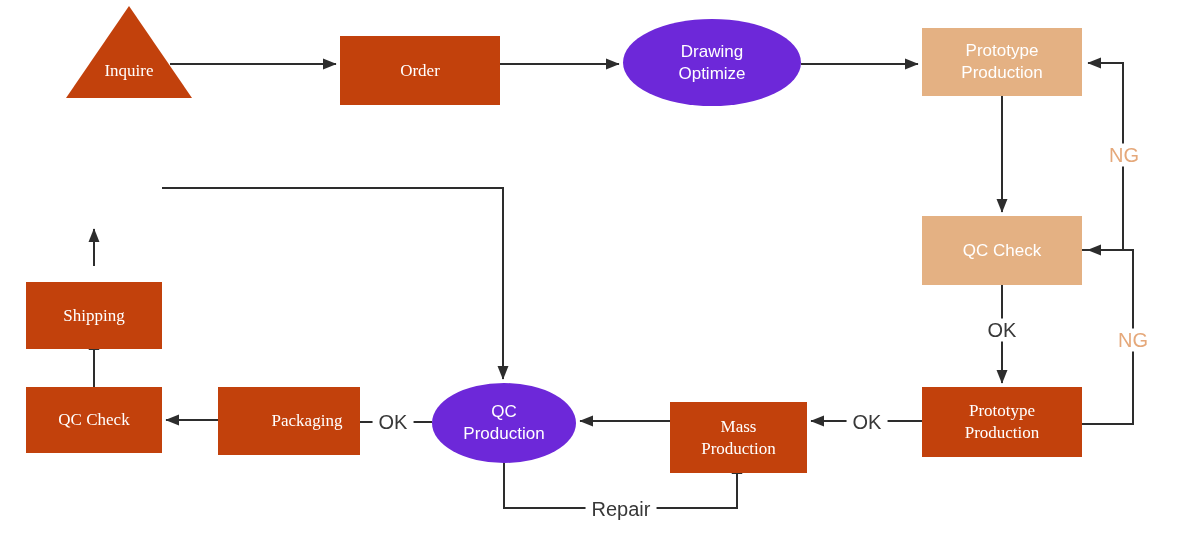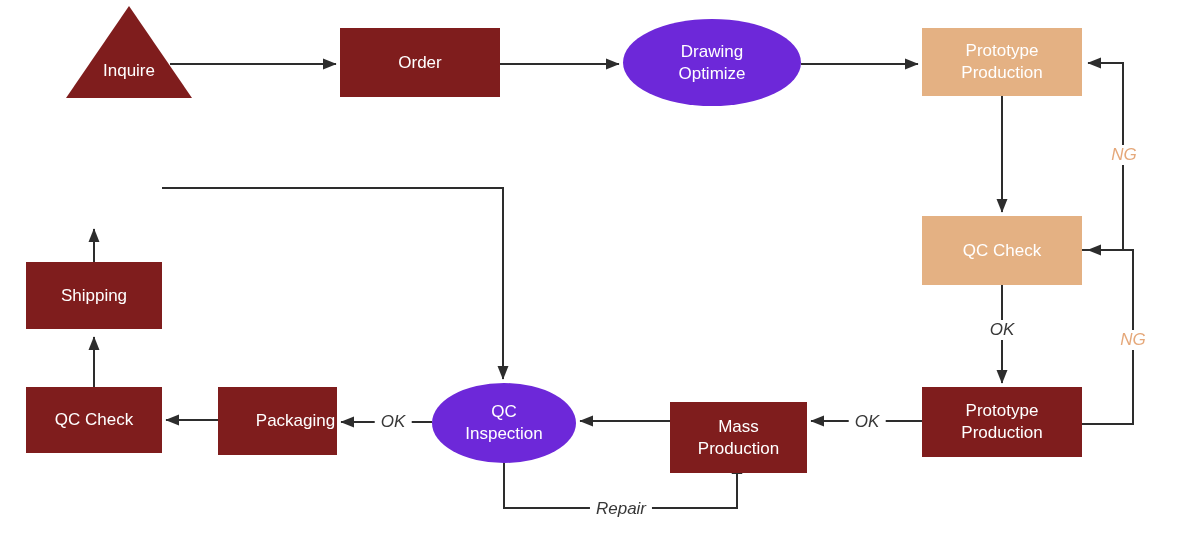--- a/index.html
+++ b/index.html
@@ -27,39 +27,38 @@
     align-items: center;
     justify-content: center;
     text-align: center;
     color: #ffffff;
     font-size: 17px;
     line-height: 1.28;
     white-space: pre-line;
     z-index: 2;
     box-sizing: border-box;
   }
-  .blue   { background: #7f1d1d; }
+  .blue   { background: #c2410c; font-family: Liberation Serif, serif; }
   .orange { background: #E4B183; }
   .teal   { background: #6d28d9; }
   .ellipse { border-radius: 50%; }
   .triangle {
     clip-path: polygon(50% 0, 0 100%, 100% 100%);
     align-items: flex-end;
     padding-bottom: 16px;
   }
   .edge-label {
     position: absolute;
     transform: translate(-50%, -50%);
     background: #ffffff;
     padding: 0 6px;
-    font-size: 17px;
+    font-size: 20px;
     color: #383838;
     white-space: nowrap;
     z-index: 3;
-    font-style: italic;
   }
   .ng { color: #E5A87A; }
 </style>
 </head>
 <body>
 
 <div class="canvas">
 
   <svg class="edges" width="1187" height="540" viewBox="0 0 1187 540">
     <defs>
@@ -79,44 +78,44 @@
     <path class="edge" d="M94 387 V337" marker-end="url(#arr)"></path>
     <path class="edge" d="M94 266 V229" marker-end="url(#arr)"></path>
     <path class="edge" d="M162 188 H503 V379" marker-end="url(#arr)"></path>
     <path class="edge" d="M504 462 V508 H737 V461" marker-end="url(#arr)"></path>
     <path class="edge" d="M1082 250 H1123 V63 H1088" marker-end="url(#arr)"></path>
     <path class="edge" d="M1082 424 H1133 V250 H1088" marker-end="url(#arr)"></path>
   </svg>
 
   <div class="node blue triangle" style="left:66px; top:6px; width:126px; height:92px;">Inquire</div>
 
-  <div class="node blue" style="left:340px; top:28px; width:160px; height:69px;">Order</div>
+  <div class="node blue" style="left:340px; top:36px; width:160px; height:69px;">Order</div>
 
   <div class="node teal ellipse" style="left:623px; top:19px; width:178px; height:87px;">Drawing
 Optimize</div>
 
   <div class="node orange" style="left:922px; top:28px; width:160px; height:68px;">Prototype
 Production</div>
 
   <div class="node orange" style="left:922px; top:216px; width:160px; height:69px;">QC Check</div>
 
   <div class="node blue" style="left:922px; top:387px; width:160px; height:70px;">Prototype
 Production</div>
 
   <div class="node blue" style="left:670px; top:386px; width:137px; height:71px;margin-top:16px;">Mass
 Production</div>
 
   <div class="node teal ellipse" style="left:432px; top:383px; width:144px; height:80px;">QC
-Inspection</div>
+Production</div>
 
-  <div class="node blue" style="left:218px; top:387px; width:119px; height:68px;padding-left:36px;">Packaging</div>
+  <div class="node blue" style="left:218px; top:387px; width:142px; height:68px;padding-left:36px;">Packaging</div>
 
   <div class="node blue" style="left:26px; top:387px; width:136px; height:66px;">QC Check</div>
 
-  <div class="node blue" style="left:26px; top:262px; width:136px; height:67px;">Shipping</div>
+  <div class="node blue" style="left:26px; top:282px; width:136px; height:67px;">Shipping</div>
 
 
   <div class="edge-label" style="left:1002px; top:330px;">OK</div>
 
   <div class="edge-label" style="left:867px; top:422px;">OK</div>
 
   <div class="edge-label" style="left:393px; top:422px;">OK</div>
 
   <div class="edge-label ng" style="left:1124px; top:155px;">NG</div>
 

